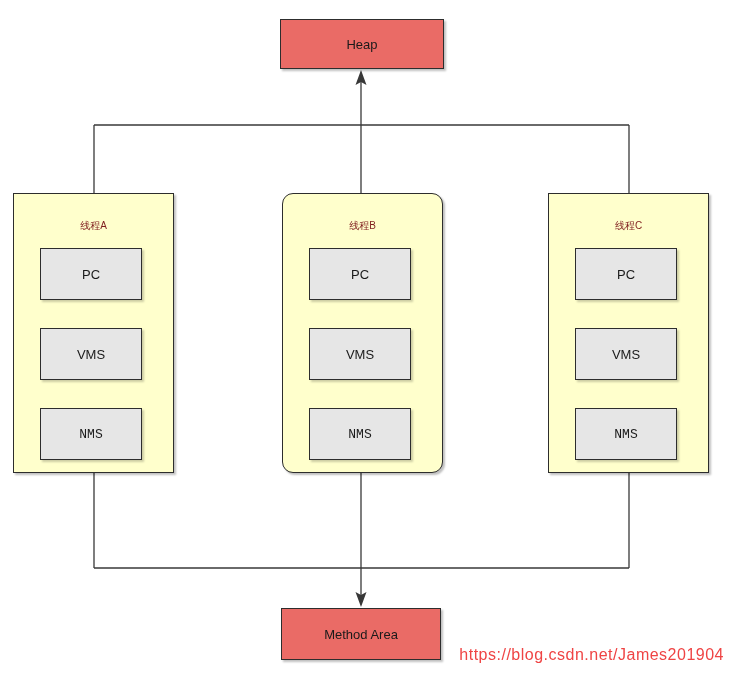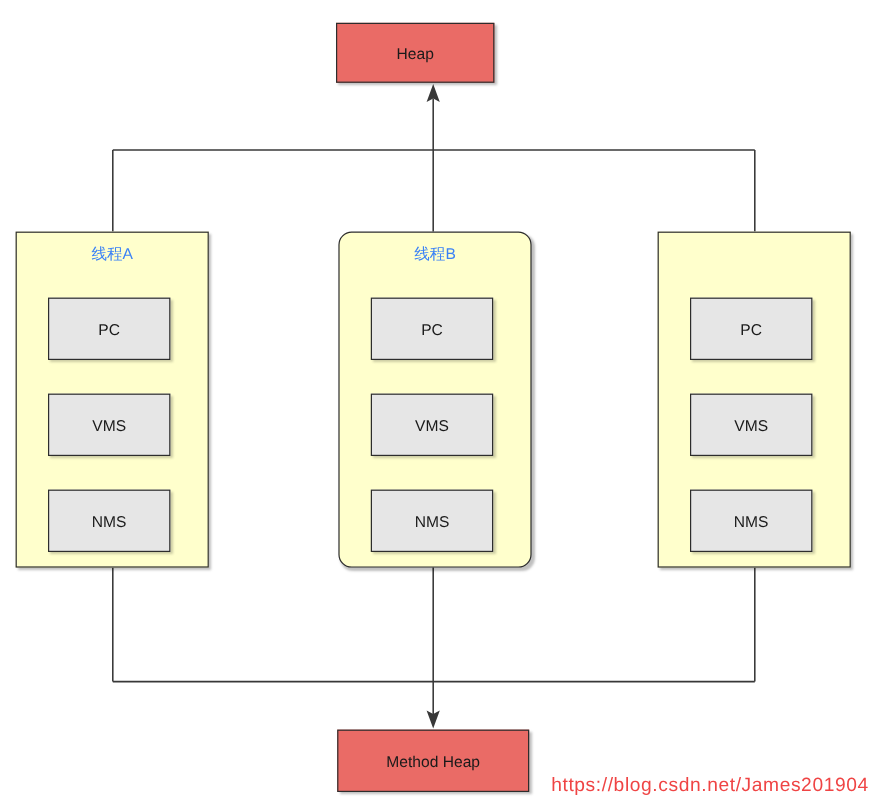--- a/index.html
+++ b/index.html
@@ -30,64 +30,64 @@
     justify-content: center;
     font-size: 13px;
     color: #1a1a1a;
     box-shadow: 2px 2px 2px rgba(0,0,0,0.25);
   }
   .red-node {
     background: #ea6b66;
   }
   .heap-node {
     left: 280px; top: 19px;
-    width: 132px; height: 50px;
+    width: 164px; height: 50px;
   }
   .method-node {
     left: 281px; top: 608px;
     width: 160px; height: 52px;
   }
   .thread-node {
     position: absolute;
     box-sizing: border-box;
     top: 193px;
     width: 161px; height: 280px;
     background: #ffffcc;
     border: 1.5px solid #2d2d2d;
     box-shadow: 2px 2px 2px rgba(0,0,0,0.25);
   }
   .thread-a { left: 13px; }
   .thread-b { left: 282px; border-radius: 11px; }
   .thread-c { left: 548px; }
   .thread-title {
     position: absolute;
-    top: 9px;
+    top: 25px;
     left: 0;
     width: 100%;
     text-align: center;
-    font-size: 13px;
-    color: #3b82f6;
+    font-size: 10px;
+    color: #7f1d1d;
   }
   .slot {
     position: absolute;
     box-sizing: border-box;
     left: 26px;
     width: 102px; height: 52px;
     background: #e6e6e6;
     border: 1.5px solid #2d2d2d;
     display: flex;
     align-items: center;
     justify-content: center;
     font-size: 13px;
     color: #1a1a1a;
     box-shadow: 2px 2px 2px rgba(0,0,0,0.2);
   }
   .slot-1 { top: 54px; }
   .slot-2 { top: 134px; }
-  .slot-3 { top: 214px; }
+  .slot-3 { top: 214px; font-family: Liberation Mono, monospace; }
   .watermark {
     position: absolute;
     top: 646px;
     right: 6px;
     font-size: 16px;
     color: #ef4444;
     letter-spacing: 0.5px;
     white-space: nowrap;
   }
 </style>
@@ -125,22 +125,23 @@
   </div>
 
   <div class="thread-node thread-b">
     <div class="thread-title">线程B</div>
     <div class="slot slot-1">PC</div>
     <div class="slot slot-2">VMS</div>
     <div class="slot slot-3">NMS</div>
   </div>
 
   <div class="thread-node thread-c">
+    <div class="thread-title">线程C</div>
     <div class="slot slot-1">PC</div>
     <div class="slot slot-2">VMS</div>
     <div class="slot slot-3">NMS</div>
   </div>
 
-  <div class="node red-node method-node">Method Heap</div>
+  <div class="node red-node method-node">Method Area</div>
 
   <div class="watermark">https://blog.csdn.net/James201904</div>
 
 </div>
 
 </body></html>

